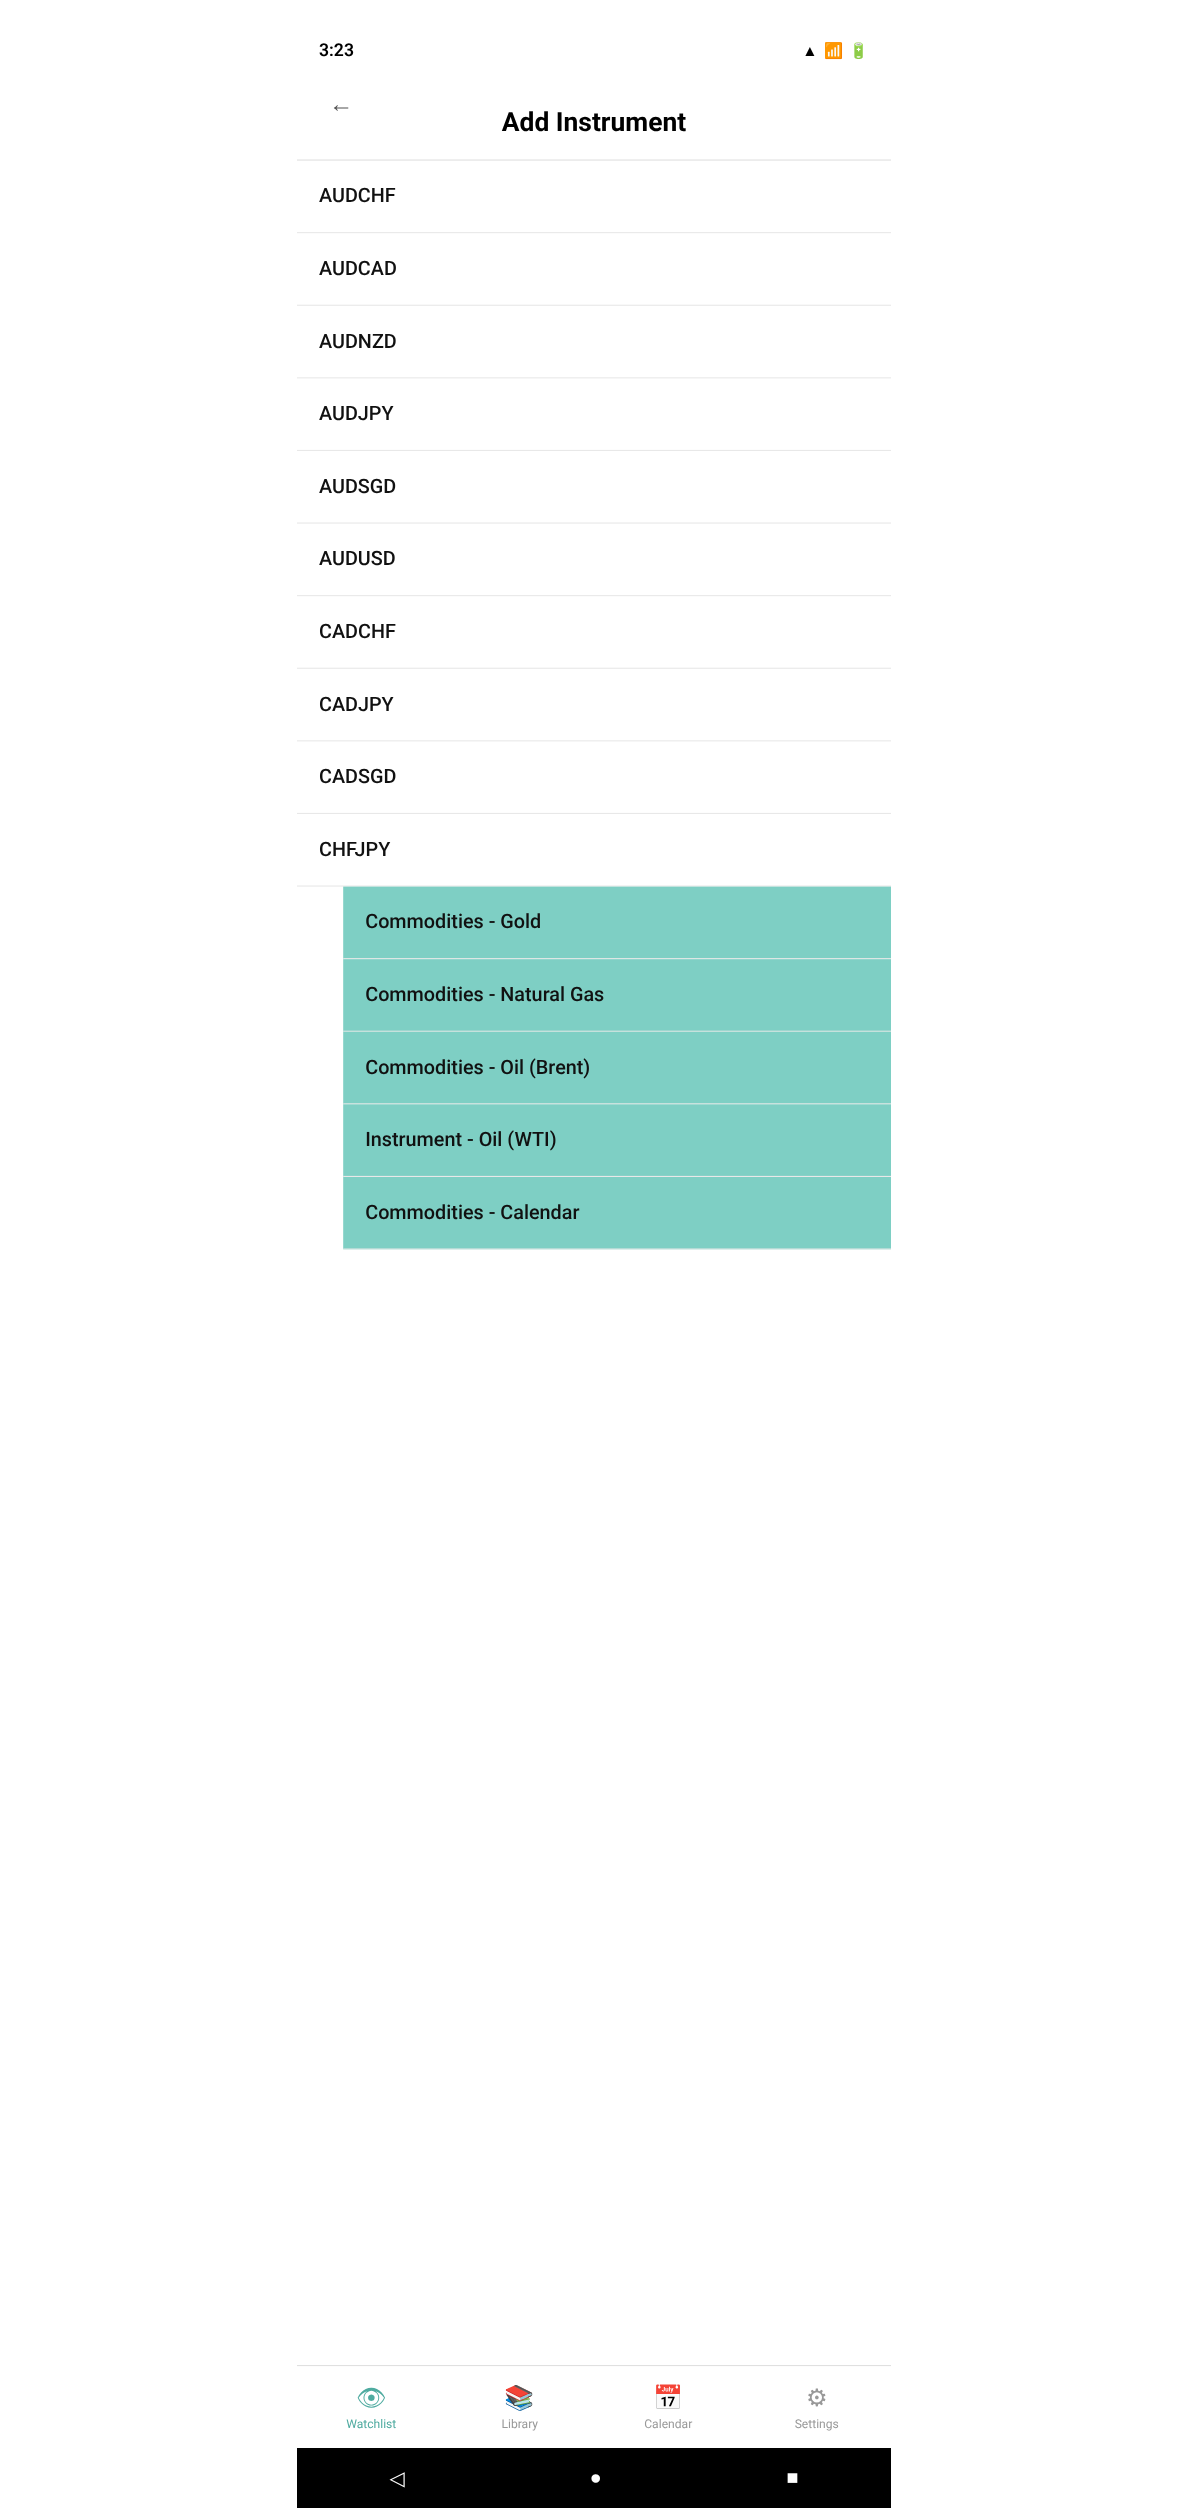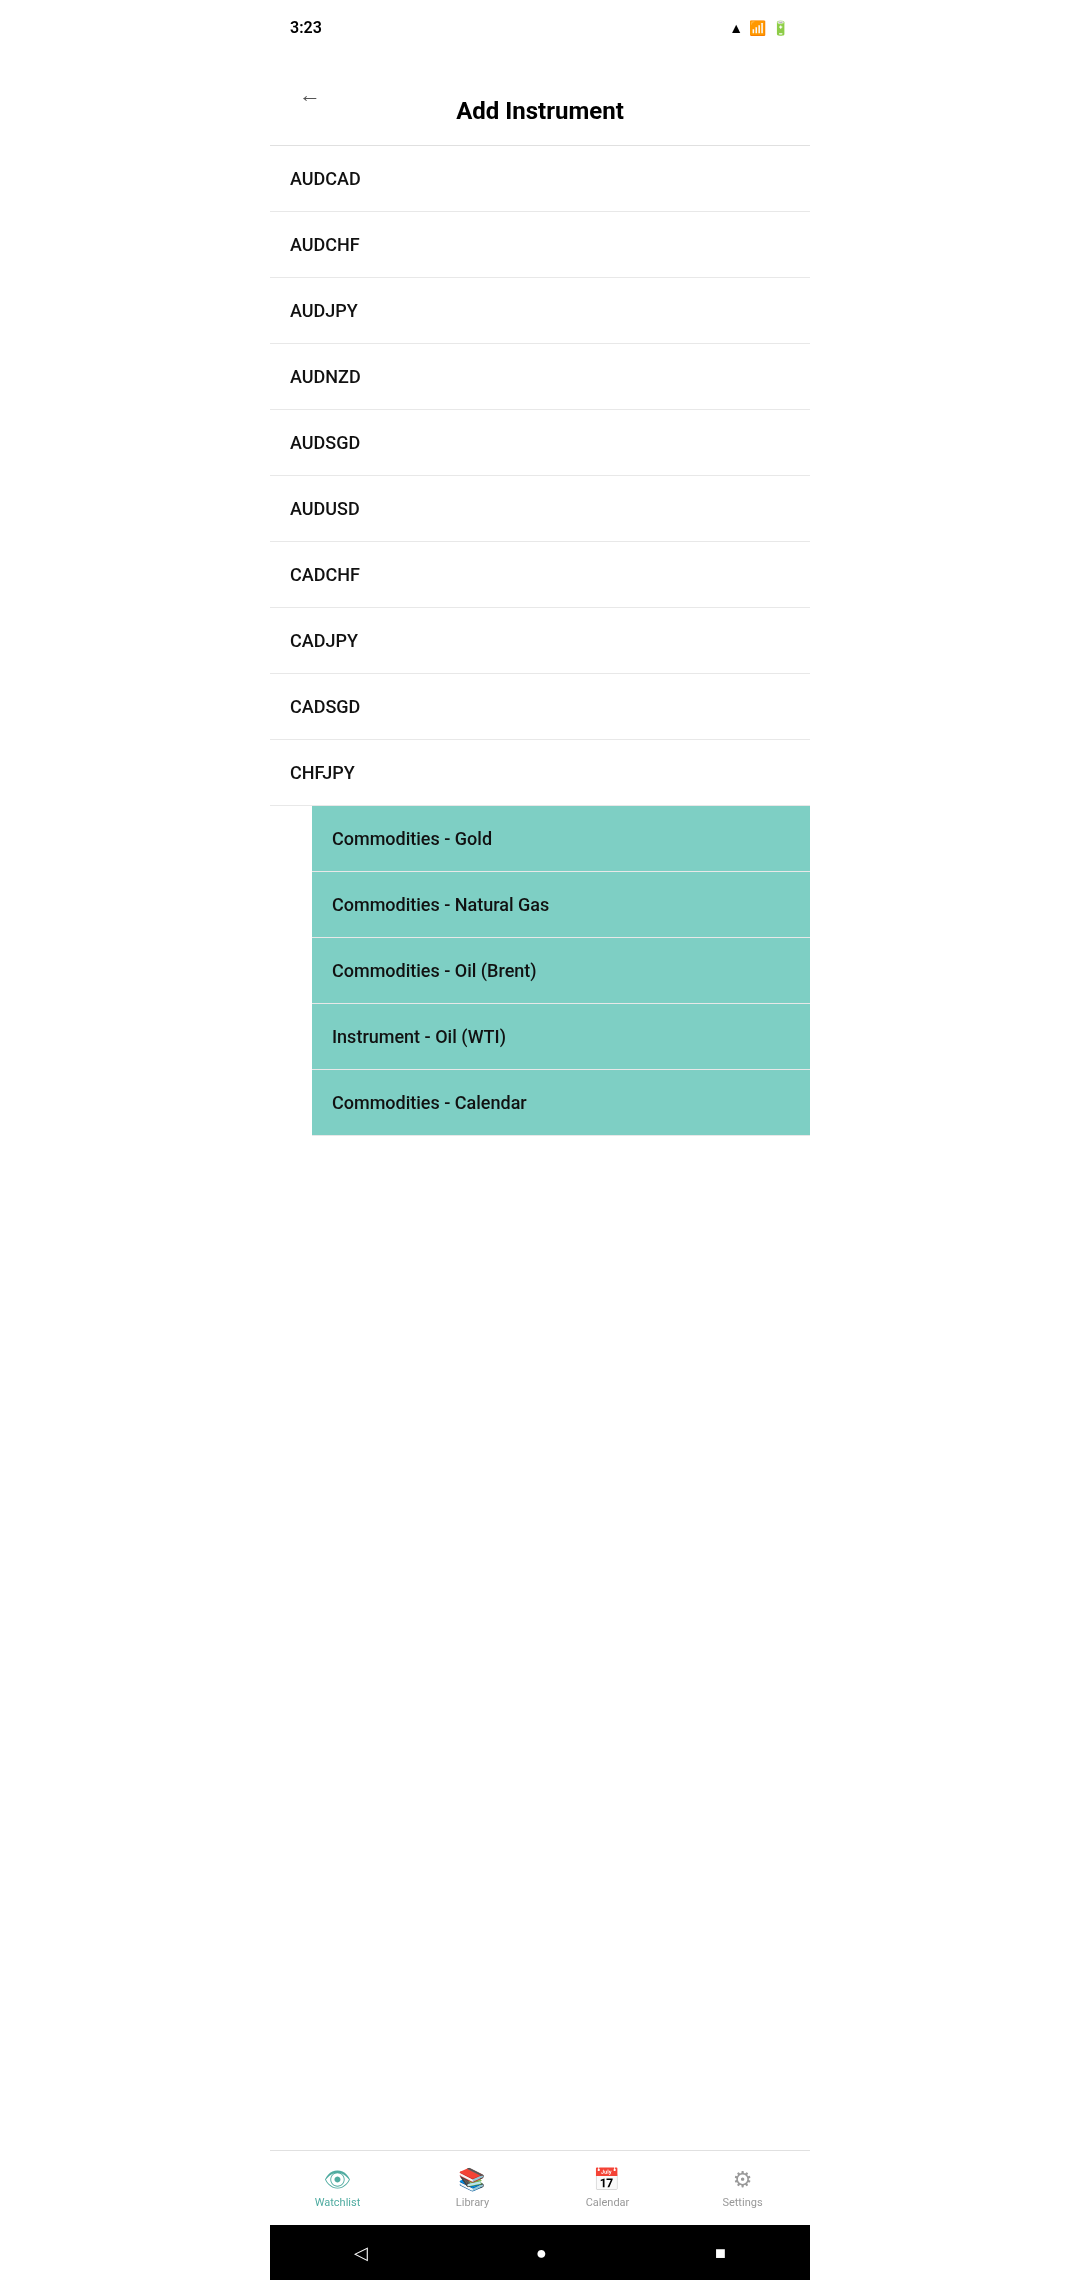--- a/index.html
+++ b/index.html
@@ -17,21 +17,21 @@
       margin: 0 auto;
       position: relative;
       overflow-x: hidden;
     }
 
     
     .status-bar {
       background: #ffffff;
       height: 55px;
       display: flex;
-      align-items: center;
+      align-items: flex-end;
       justify-content: space-between;
       padding: 0 20px;
     }
 
     .status-time {
       font-size: 16px;
       font-weight: 600;
       color: #000;
     }
 
@@ -187,24 +187,24 @@
 
 <div class="header">
   <div class="back-button">
     <span class="back-arrow">←</span>
   </div>
   <span class="header-title">Add Instrument</span>
 </div>
 
 <div class="content-wrapper">
   <div class="instrument-list" id="instrument-list">
-  <div class="list-item"><span class="list-item-text">AUDCAD</span></div>
-      <div class="list-item"><span class="list-item-text">AUDCHF</span></div>
+  <div class="list-item"><span class="list-item-text">AUDCHF</span></div>
+      <div class="list-item"><span class="list-item-text">AUDCAD</span></div>
+      <div class="list-item"><span class="list-item-text">AUDNZD</span></div>
       <div class="list-item"><span class="list-item-text">AUDJPY</span></div>
-      <div class="list-item"><span class="list-item-text">AUDNZD</span></div>
       <div class="list-item"><span class="list-item-text">AUDSGD</span></div>
       <div class="list-item"><span class="list-item-text">AUDUSD</span></div>
       <div class="list-item"><span class="list-item-text">CADCHF</span></div>
       <div class="list-item"><span class="list-item-text">CADJPY</span></div>
       <div class="list-item"><span class="list-item-text">CADSGD</span></div>
       <div class="list-item"><span class="list-item-text">CHFJPY</span></div>
       <div class="list-item highlighted"><span class="list-item-text">Commodities - Gold</span></div>
       <div class="list-item highlighted"><span class="list-item-text">Commodities - Natural Gas</span></div>
       <div class="list-item highlighted"><span class="list-item-text">Commodities - Oil (Brent)</span></div>
       <div class="list-item highlighted"><span class="list-item-text">Instrument - Oil (WTI)</span></div>

